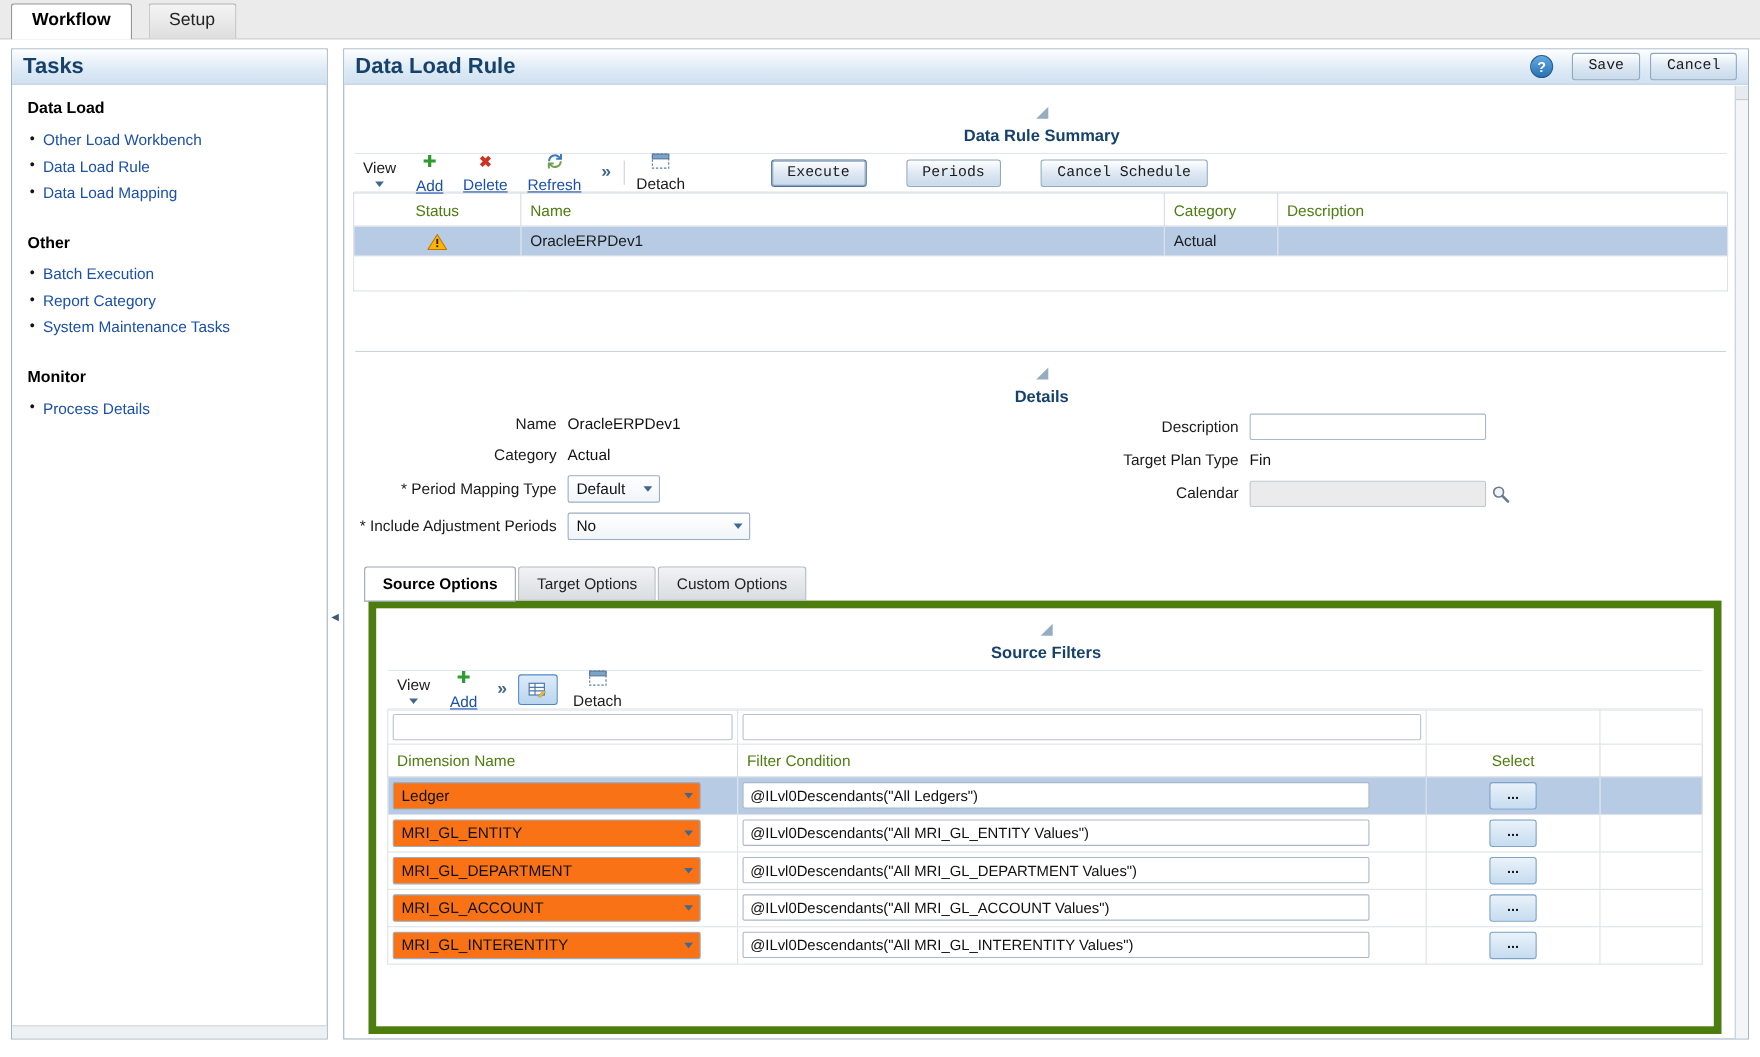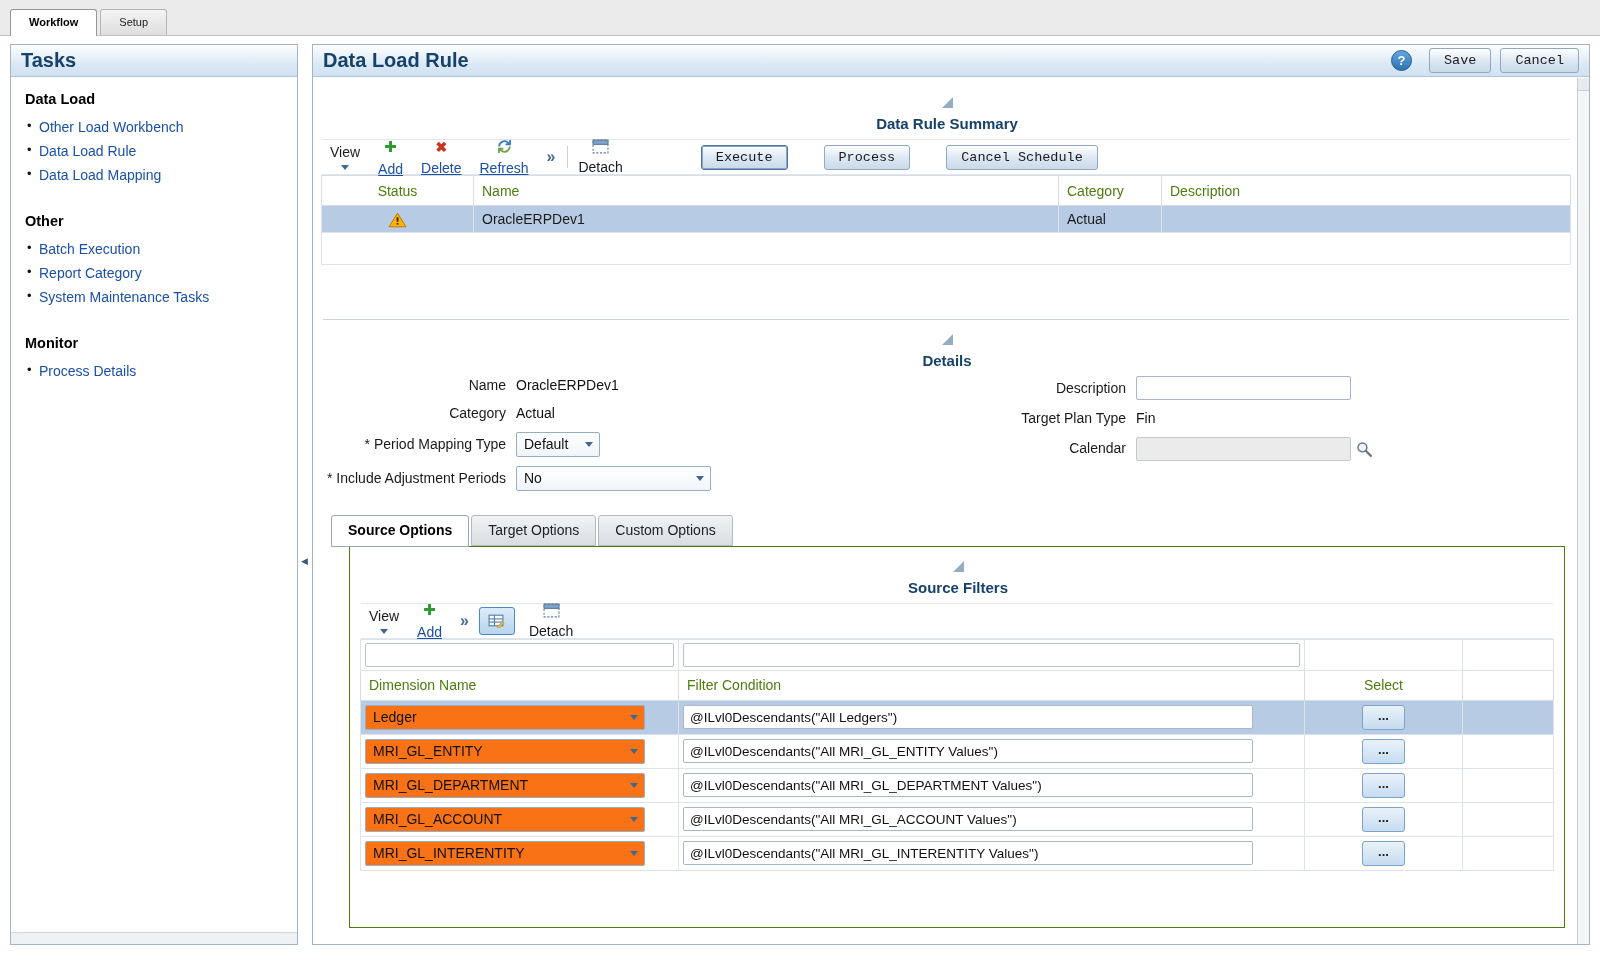--- a/index.html
+++ b/index.html
@@ -2,21 +2,21 @@
 <html><head>
 <meta charset="utf-8">
 <style>
   * { box-sizing:border-box; margin:0; padding:0; }
   html,body { width:1600px; height:961px; }
   body { font-family:"Liberation Sans", sans-serif; font-size:14px; color:#1a1a1a; background:#fff; overflow:hidden; }
   .app { width:1600px; height:961px; display:flex; flex-direction:column; background:#fff; }
 
   
   .top-strip { height:36px; flex:0 0 36px; background:#ebebeb; border-bottom:1px solid #c4c4c4; display:flex; align-items:flex-end; padding:4px 0 0 10px; }
-  .top-tab { padding:6px 18px 7px; margin-right:3px; font-size:11px; background:linear-gradient(#f4f4f4,#dedede); border:1px solid #b5b5b5; border-bottom:none; border-radius:3px 3px 0 0; color:#222; cursor:pointer; }
+  .top-tab { padding:6px 18px 7px; margin-right:15px; font-size:16px; background:linear-gradient(#f4f4f4,#dedede); border:1px solid #b5b5b5; border-bottom:none; border-radius:3px 3px 0 0; color:#222; cursor:pointer; }
   .top-tab.active { background:#fff; font-weight:bold; color:#000; margin-bottom:-1px; padding-bottom:8px; border-color:#979797; }
 
   
   .content-row { flex:1; display:flex; padding:8px 10px 16px 10px; background:#fff; min-height:0; }
   .tasks-panel { flex:0 0 288px; width:288px; border:1px solid #a3b4c4; background:#fff; display:flex; flex-direction:column; }
   .splitter { flex:0 0 14px; width:14px; position:relative; }
   .collapse-btn { position:absolute; top:505px; left:1px; width:11px; height:24px; display:flex; align-items:center; justify-content:center; font-size:9px; color:#3d5a78; cursor:pointer; }
   .main-panel { flex:1; border:1px solid #a3b4c4; background:#fff; display:flex; flex-direction:column; position:relative; min-width:0; }
 
   
@@ -73,32 +73,32 @@
   .warn-icon { display:inline-flex; vertical-align:middle; }
 
   
   .details-grid { display:flex; margin:4px 0 0 0; }
   .details-col { display:grid; column-gap:10px; row-gap:9px; align-items:center; align-content:start; }
   .details-left { grid-template-columns:185px 420px; }
   .details-right { grid-template-columns:160px 250px; margin-left:30px; }
   .dt-label { text-align:right; color:#1a1a1a; line-height:1.35; }
   .dt-value { color:#111; }
   .select-control { display:inline-flex; align-items:center; justify-content:space-between; border:1px solid #98aec4; background:linear-gradient(#ffffff,#f1f5f9); height:25px; padding:2px 6px 2px 7px; border-radius:2px; cursor:pointer; color:#111; }
-  .w-small { width:84px; } .w-med { width:195px; }
+  .w-small { width:84px; } .w-med { width:166px; }
   .text-input { height:24px; border:1px solid #a9b8c8; border-radius:2px; padding:0 6px; font-family:inherit; font-size:13.5px; color:#111; background:#fff; }
   .input-disabled { background:#ebebeb; border-color:#c2c8ce; }
   .desc-input { width:215px; }
   .cal-wrap { display:inline-flex; align-items:center; gap:4px; }
   .mag-icon { display:inline-flex; cursor:pointer; }
 
   
   .opt-tabs { display:flex; align-items:flex-end; margin:24px 0 0 10px; position:relative; z-index:2; }
   .opt-tab { padding:6px 16px 7px; margin-right:2px; font-size:14px; background:linear-gradient(#f1f3f5,#d9dde1); border:1px solid #b2b9c1; border-radius:3px 3px 0 0; color:#222; cursor:pointer; }
   .opt-tab.active { background:#fff; font-weight:bold; color:#000; border-color:#9aa6b2; margin-bottom:-1px; padding-bottom:8px; }
-  .filters-box { border:1px solid #4d7c0f; margin:0 6px 0 28px; background:#fff; padding:6px 10px 56px 10px; }
+  .filters-box { border:7px solid #4d7c0f; margin:0 6px 0 14px; background:#fff; padding:6px 10px 56px 10px; }
   .filters-box .section-head { margin-top:8px; }
 
   .filters-grid .qbe-row td { padding:3px 4px; height:31px; border-color:#dde3e9; }
   .qbe-input { width:100%; border-color:#b9c2cb; }
   .dim-cell { padding:2px 4px !important; }
   .dim-select { width:280px; background:#f97316; }
   .cond-cell { padding:2px 4px !important; }
   .cond-input { width:570px; }
   .filters-grid .data-row td { height:34px; }
   .dots-btn { font-family:inherit; font-size:13px; font-weight:bold; line-height:10px; color:#1a1a1a; background:linear-gradient(#eaf2fa,#c6dcf0); border:1px solid #7da3c8; border-radius:3px; padding:5px 15px 8px; cursor:pointer; }
@@ -196,21 +196,21 @@
           <span class="tb-item">
             <span style="display:inline-flex;">
               <svg width="17" height="15" viewBox="0 0 16 14">
                   <rect x="1" y="1" width="14" height="12" fill="#fff" stroke="#5a7a9a" stroke-dasharray="2,1.5"></rect>
                   <rect x="1" y="1" width="14" height="4" fill="#7da3c8" stroke="#5a7a9a"></rect>
                 </svg>
             </span>
             <span>Detach</span>
           </span>
           <button class="btn btn-strong ml60">Execute</button>
-          <button class="btn ml36">Process</button>
+          <button class="btn ml36">Periods</button>
           <button class="btn ml36">Cancel Schedule</button>
         </div>
 
         <table class="grid summary-grid">
           <colgroup>
               <col style="width:152px">
               <col style="width:585px">
               <col style="width:103px">
               <col>
             </colgroup>

